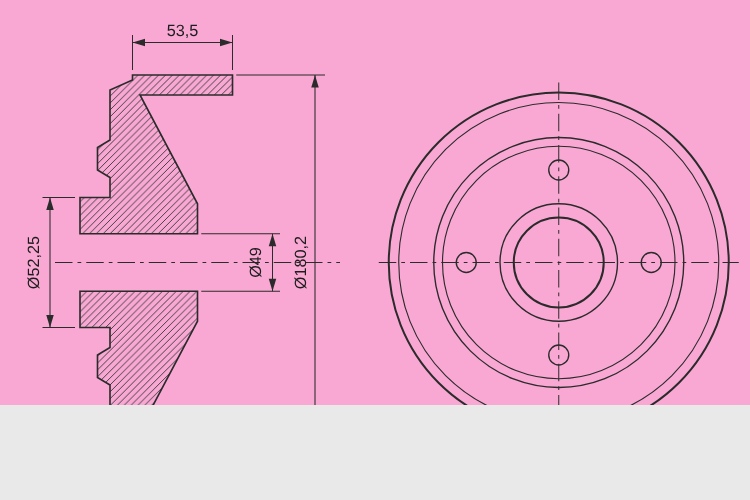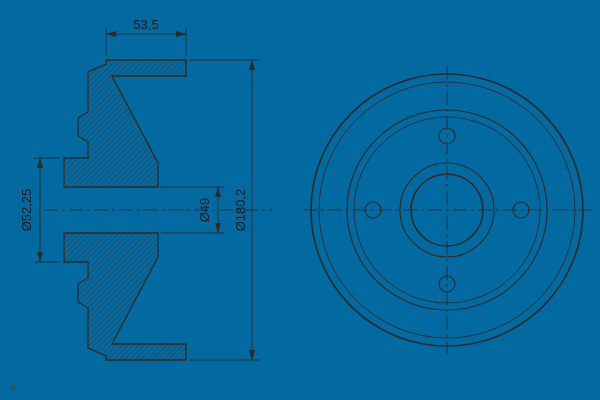--- a/index.html
+++ b/index.html
@@ -1,18 +1,18 @@
 <!DOCTYPE html>
 <html><head>
 <meta charset="utf-8">
 <style>
   html,body{margin:0;padding:0;background:#e9e9e9;}
   .canvas{
-    width:600px;height:400px;
-    background:#0369a1;
+    width:600px;height:324px;
+    background:#f9a8d4;
     position:relative;
     overflow:hidden;
     font-family:"Liberation Sans", sans-serif;
   }
   svg{display:block;}
   .metal{fill:url(#hatch);stroke:#2b2b2b;stroke-width:1.3;stroke-linejoin:miter;}
   .ln{stroke:#2b2b2b;fill:none;stroke-width:1.1;}
   .thick{stroke-width:1.6;}
   .thin{stroke-width:0.9;}
   .cl{stroke:#2b2b2b;fill:none;stroke-width:0.8;stroke-dasharray:14 4 3 4;}

